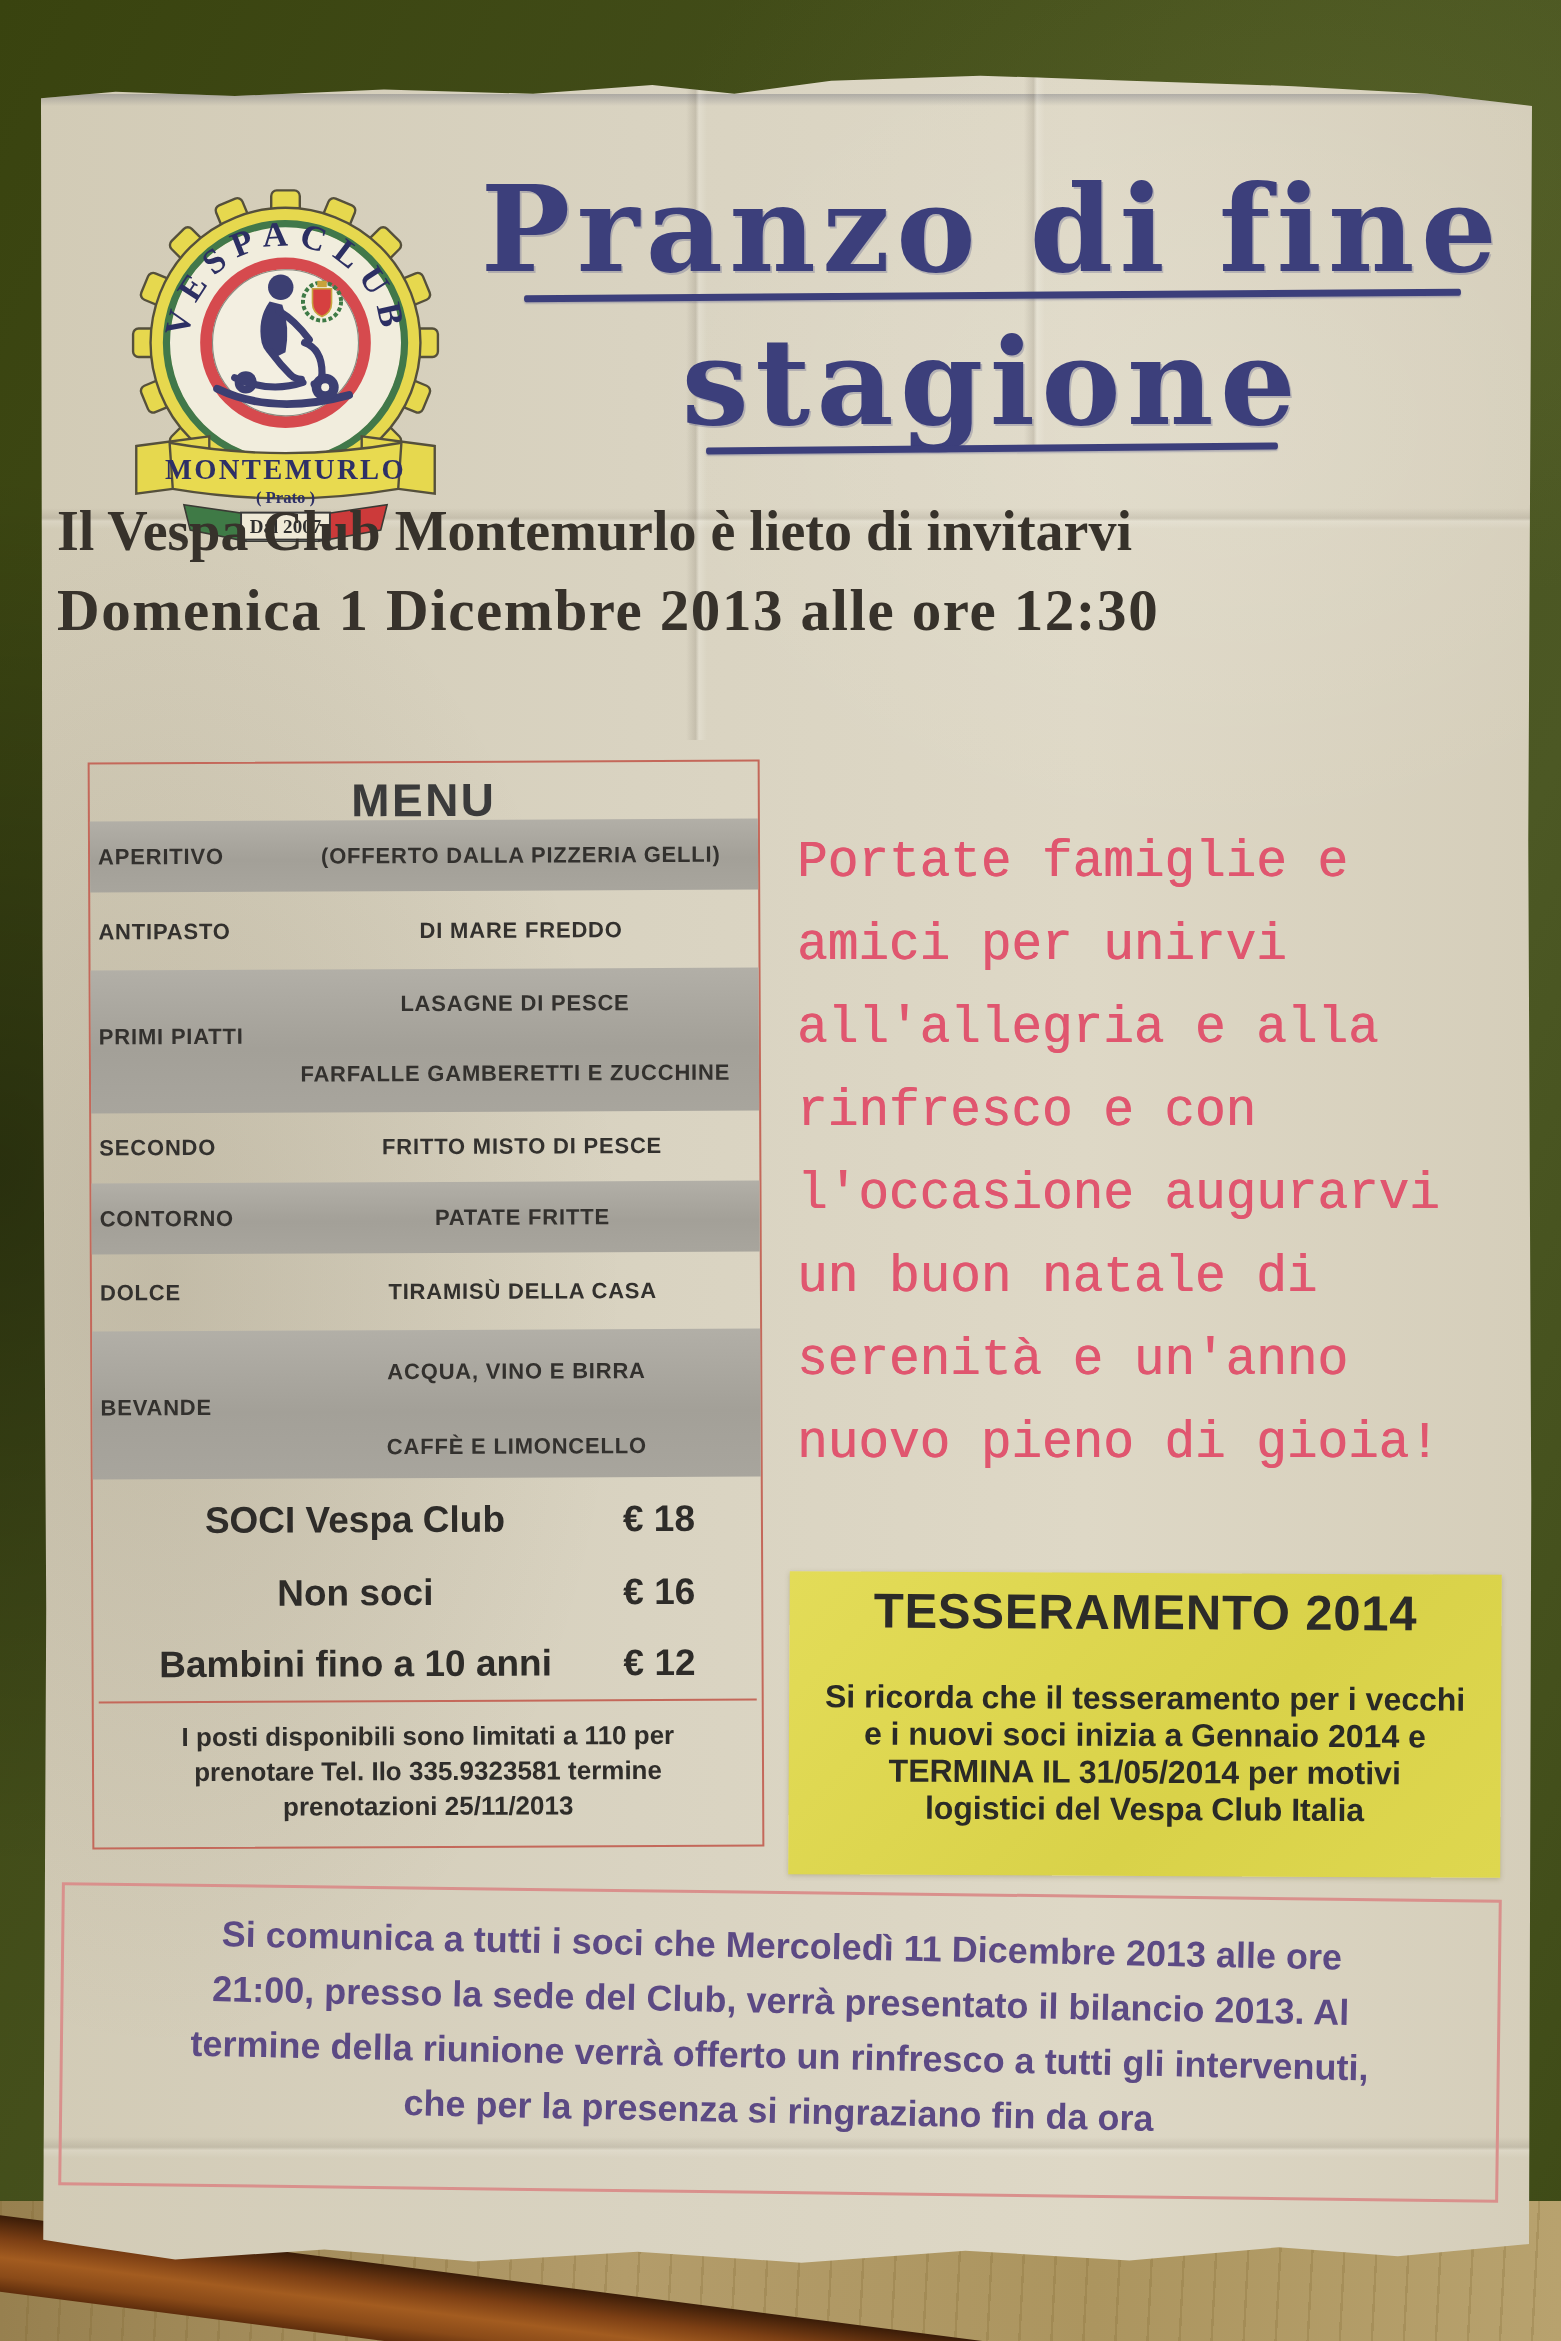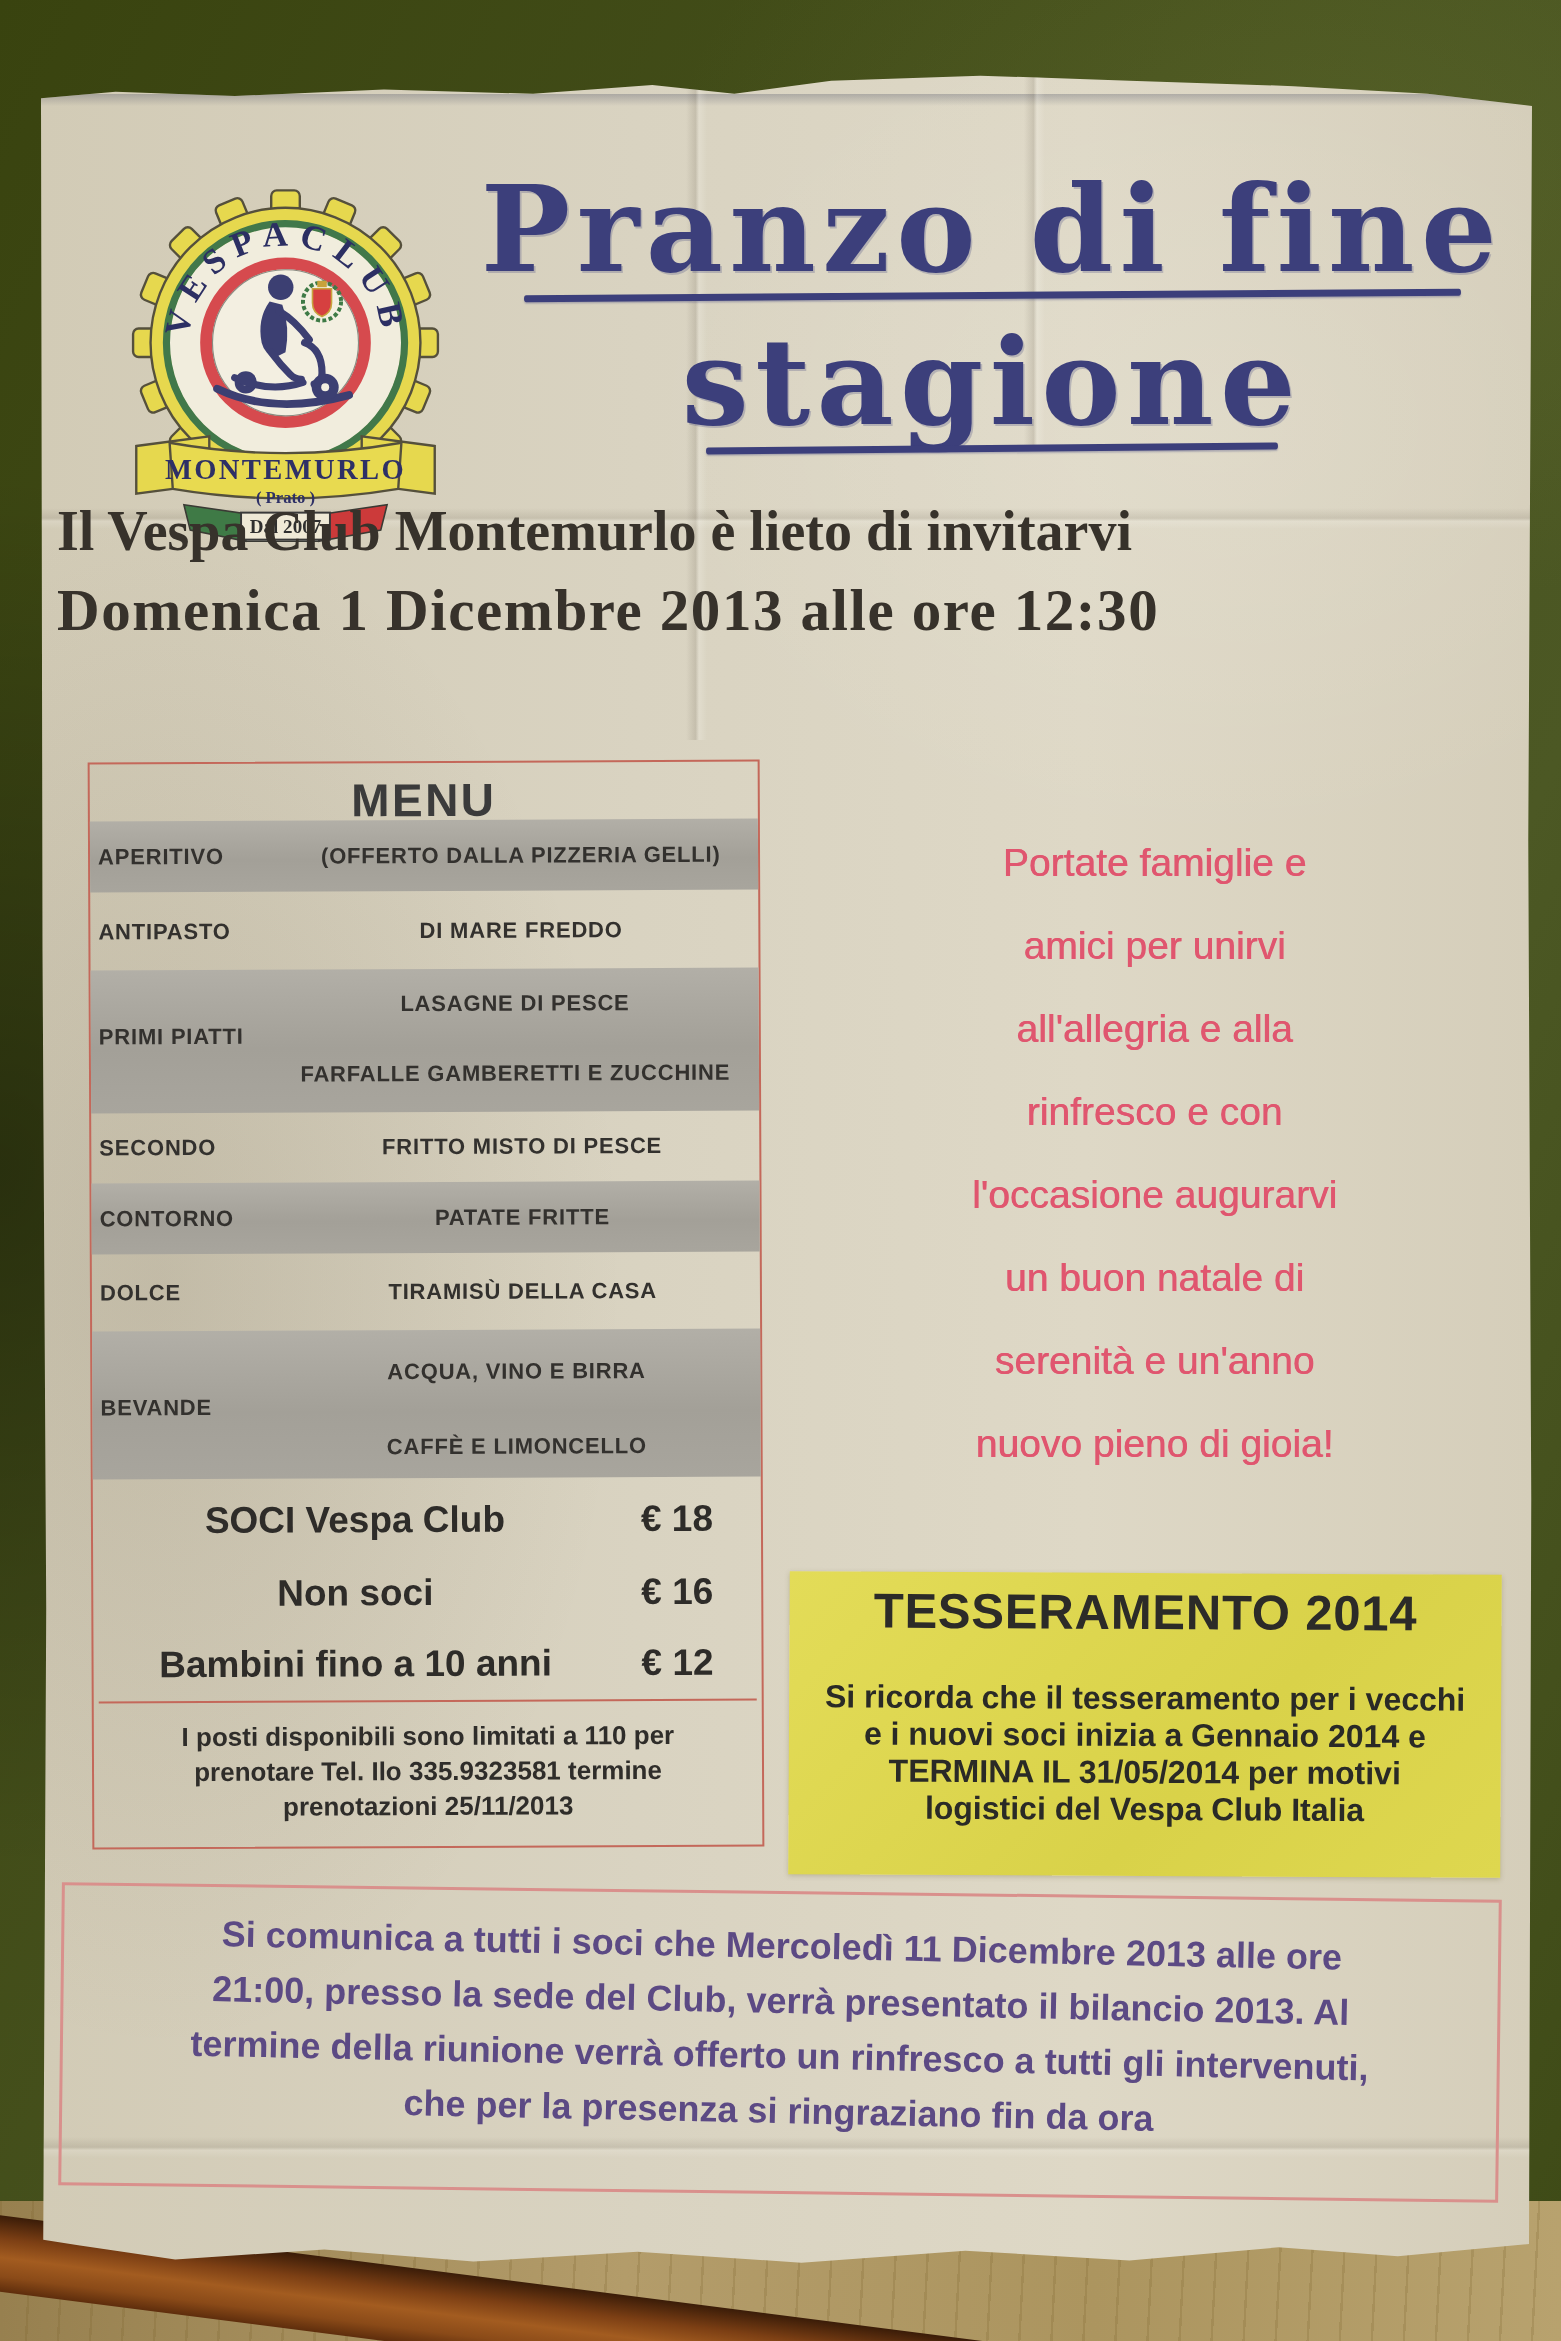--- a/index.html
+++ b/index.html
@@ -59,27 +59,27 @@
     font-weight:bold;font-size:22px;color:#33312e;}
   .mrow.gray{background:linear-gradient(180deg,#b2afa7,#a3a098 55%,#a8a59d);}
   .mcourse{width:195px;padding-left:8px;letter-spacing:0.8px;}
   .mitem{flex:1;text-align:center;padding-right:9.5px;letter-spacing:0.8px;}
   .mrow.multi{display:block;}
   .mrow.multi .mcourse{position:absolute;left:0;}
   .mrow.multi .mitem{position:absolute;left:198px;right:8px;}
   .price-row{position:absolute;left:0;width:100%;height:64px;display:flex;align-items:center;
     font-weight:bold;font-size:37px;color:#2e2c29;}
   .plabel{width:524px;text-align:center;}
-  .pvalue{position:absolute;left:548px;text-align:right;}
+  .pvalue{position:absolute;left:530px;text-align:right;}
   .menu-sep{position:absolute;left:4.8px;right:4.8px;top:937px;height:2.4px;background:#c4685a;}
   .menu-note{position:absolute;top:956px;left:0;width:100%;text-align:center;
     font-weight:bold;font-size:26px;line-height:35px;color:#2f2d2a;}
   
-  .invite{position:absolute;left:756px;top:748px;width:715px;text-align:center;
-    font-family:Liberation Sans, sans-serif;font-size:39px;line-height:83px;color:#e0566f;
+  .invite{position:absolute;left:756px;top:748px;width:715px;
+    font-family:Liberation Mono, monospace;font-size:51px;line-height:83px;color:#e0566f;
     text-shadow:0.6px 0 0 currentColor;}
   .tess-box{position:absolute;left:748px;top:1500px;width:712px;height:303px;
     background:linear-gradient(135deg,#e3dc58,#d9d249 60%,#ded74f);transform:rotate(.3deg);
     box-shadow:0 1.6px 4.8px rgba(90,85,30,.25);}
   .tess-title{margin-top:11px;text-align:center;font-size:49px;font-weight:bold;
     letter-spacing:0.8px;color:#2c2b28;}
   .tess-body{margin-top:40px;text-align:center;font-size:32px;line-height:37px;
     font-weight:bold;color:#2a2a26;}
   
   .notice-box{position:absolute;left:19px;top:1818px;width:1434px;height:297px;

